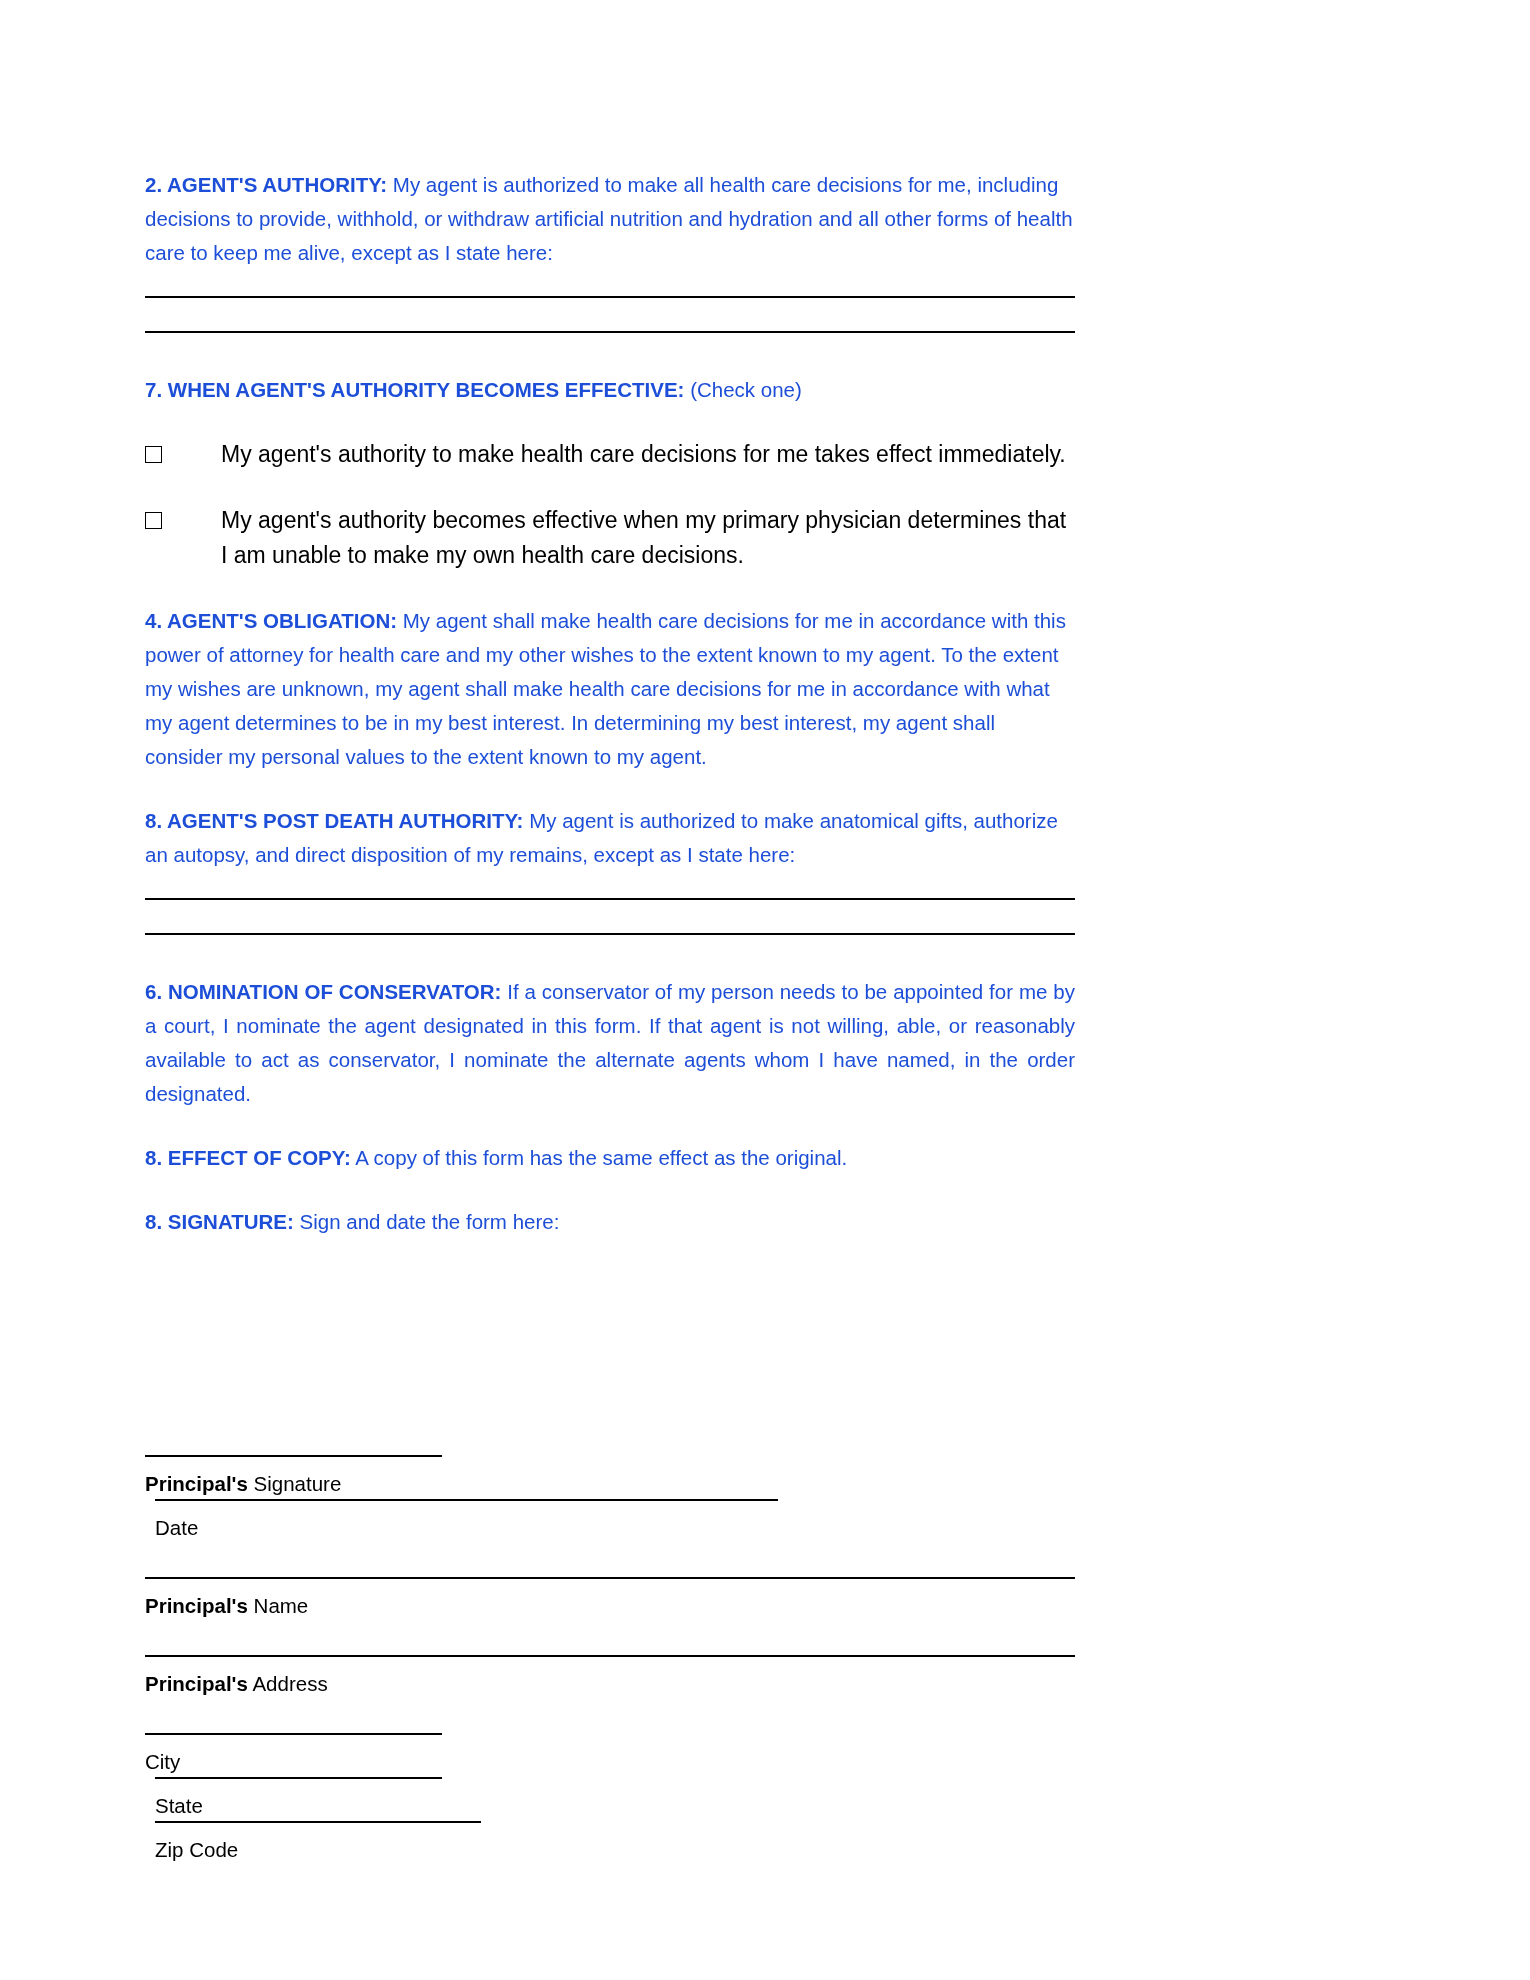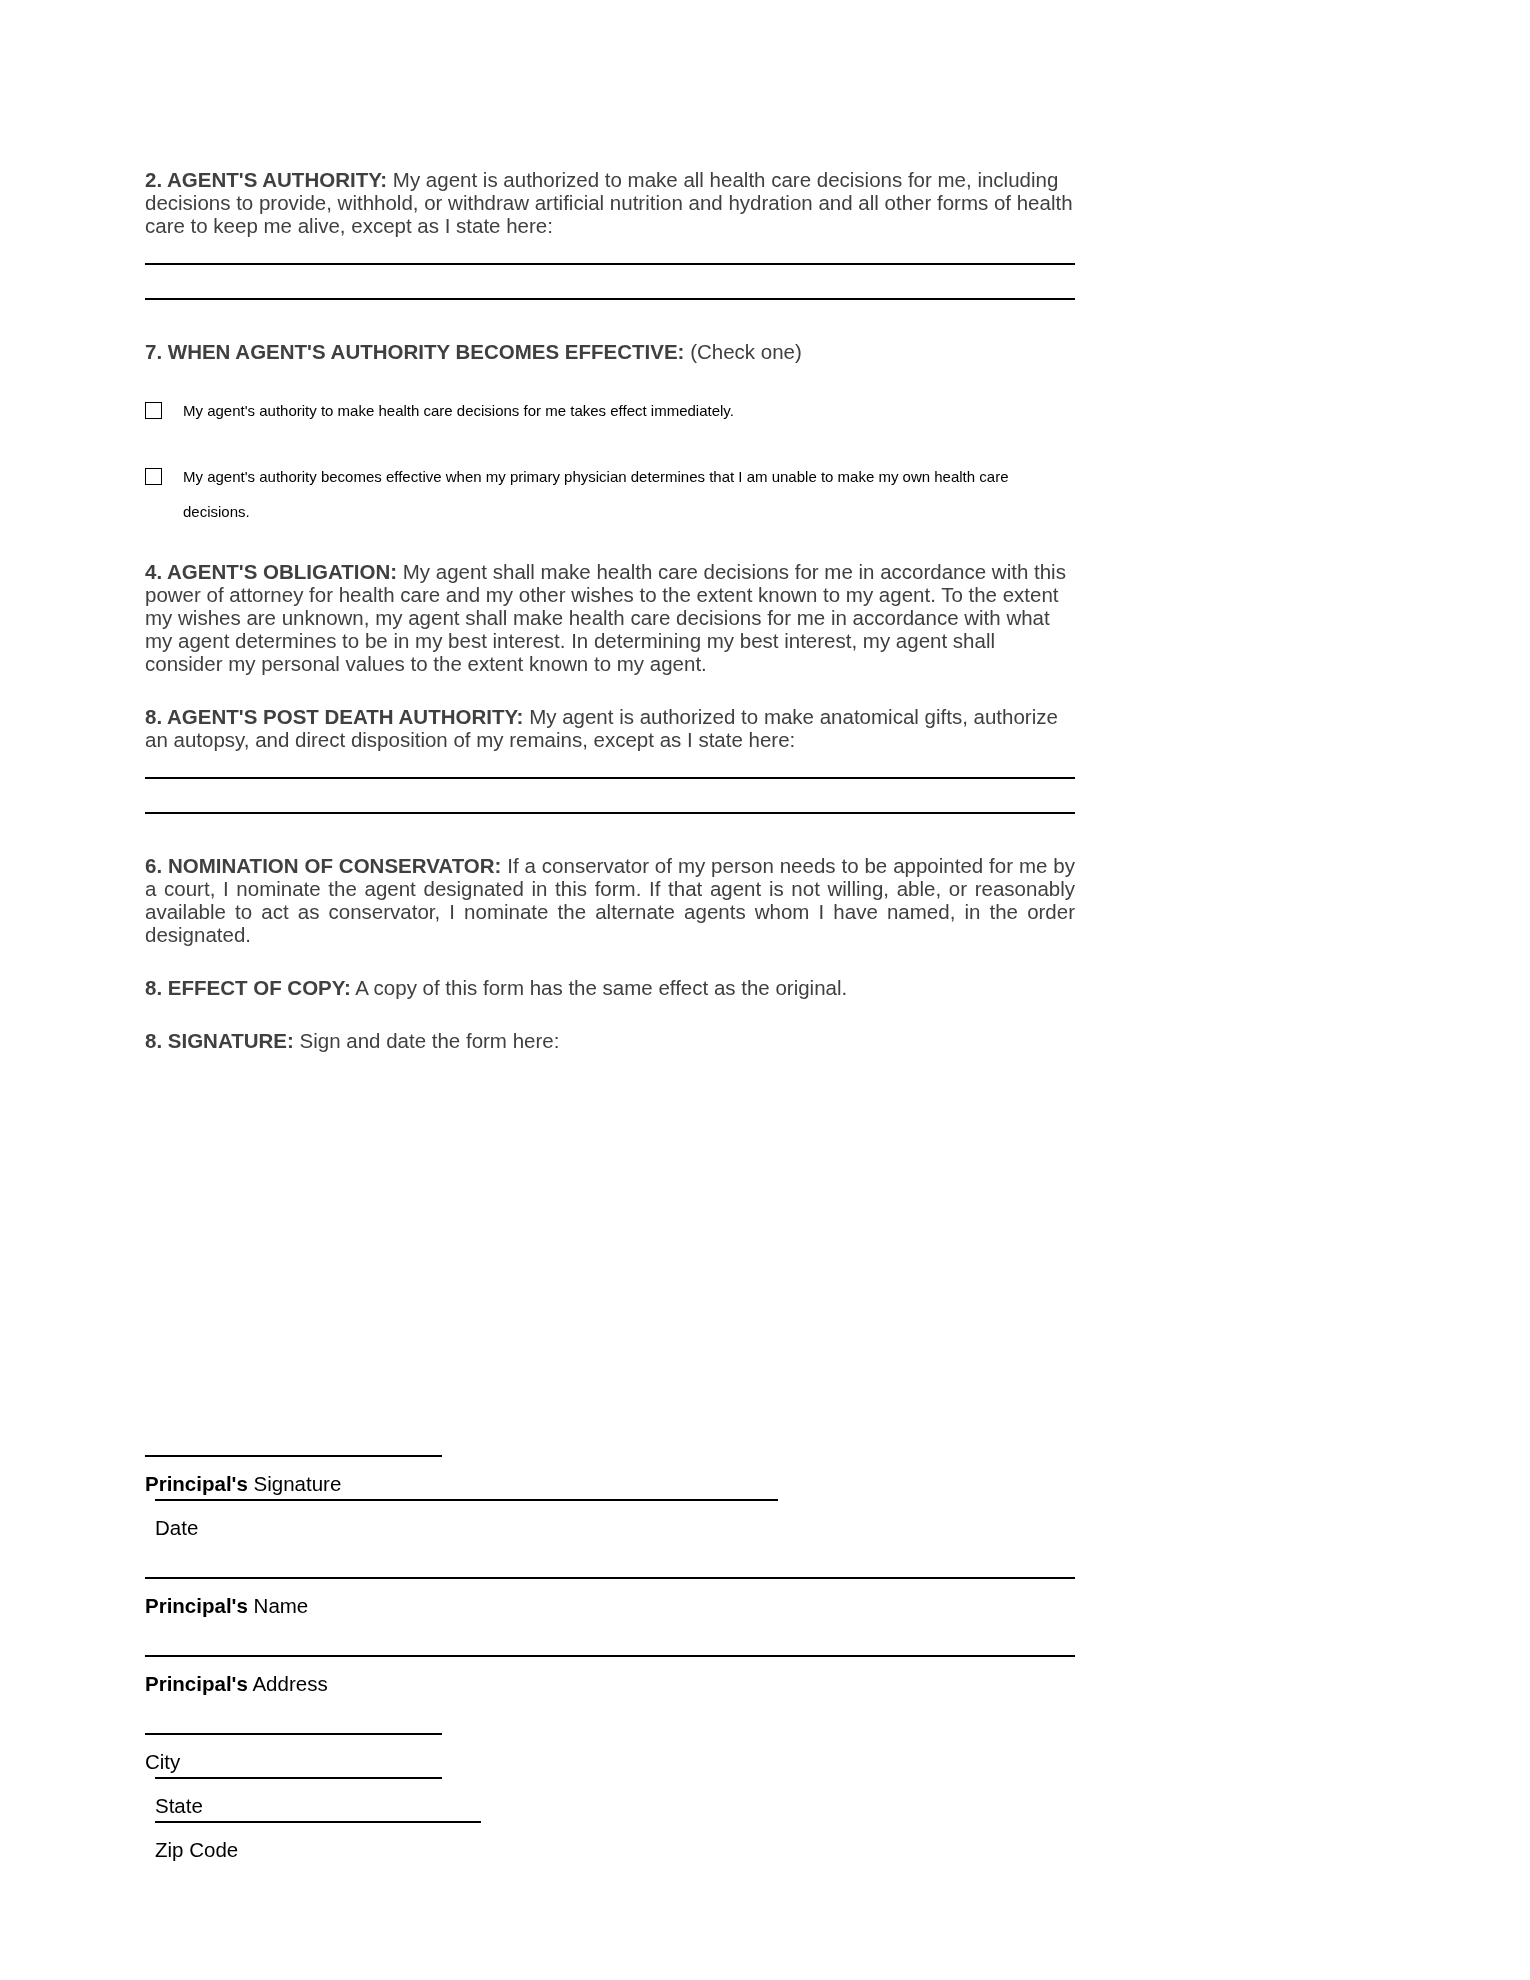--- a/index.html
+++ b/index.html
@@ -26,24 +26,24 @@
   .content {
     position: absolute;
     left: 145px;
     top: 168px;
     width: 930px;
   }
 
   
   .para {
     font-size: 20.5px;
-    line-height: 23px;
+    line-height: 34px;
     text-align: left;
     margin: 0;
-    color: #404040;
+    color: #1d4ed8;
   }
   .para.justify {
     text-align: justify;
     text-justify: inter-word;
   }
   .lead {
     font-weight: bold;
   }
 
   
@@ -56,22 +56,23 @@
     width: 930px;
     height: 0;
     border-top: 2.2px solid #000000;
   }
   .rule-spacer { height: 33px; }
 
   
   .check-row {
     display: flex;
     align-items: flex-start;
-    font-size: 15px;
+    font-size: 23px;
     line-height: 35.5px;
+    gap: 38px;
   }
   .checkbox-glyph {
     flex: 0 0 auto;
     width: 17px;
     height: 17px;
     border: 1.7px solid #000000;
     box-sizing: border-box;
     margin-top: 9px;
     margin-right: 21px;
     background: #ffffff;

